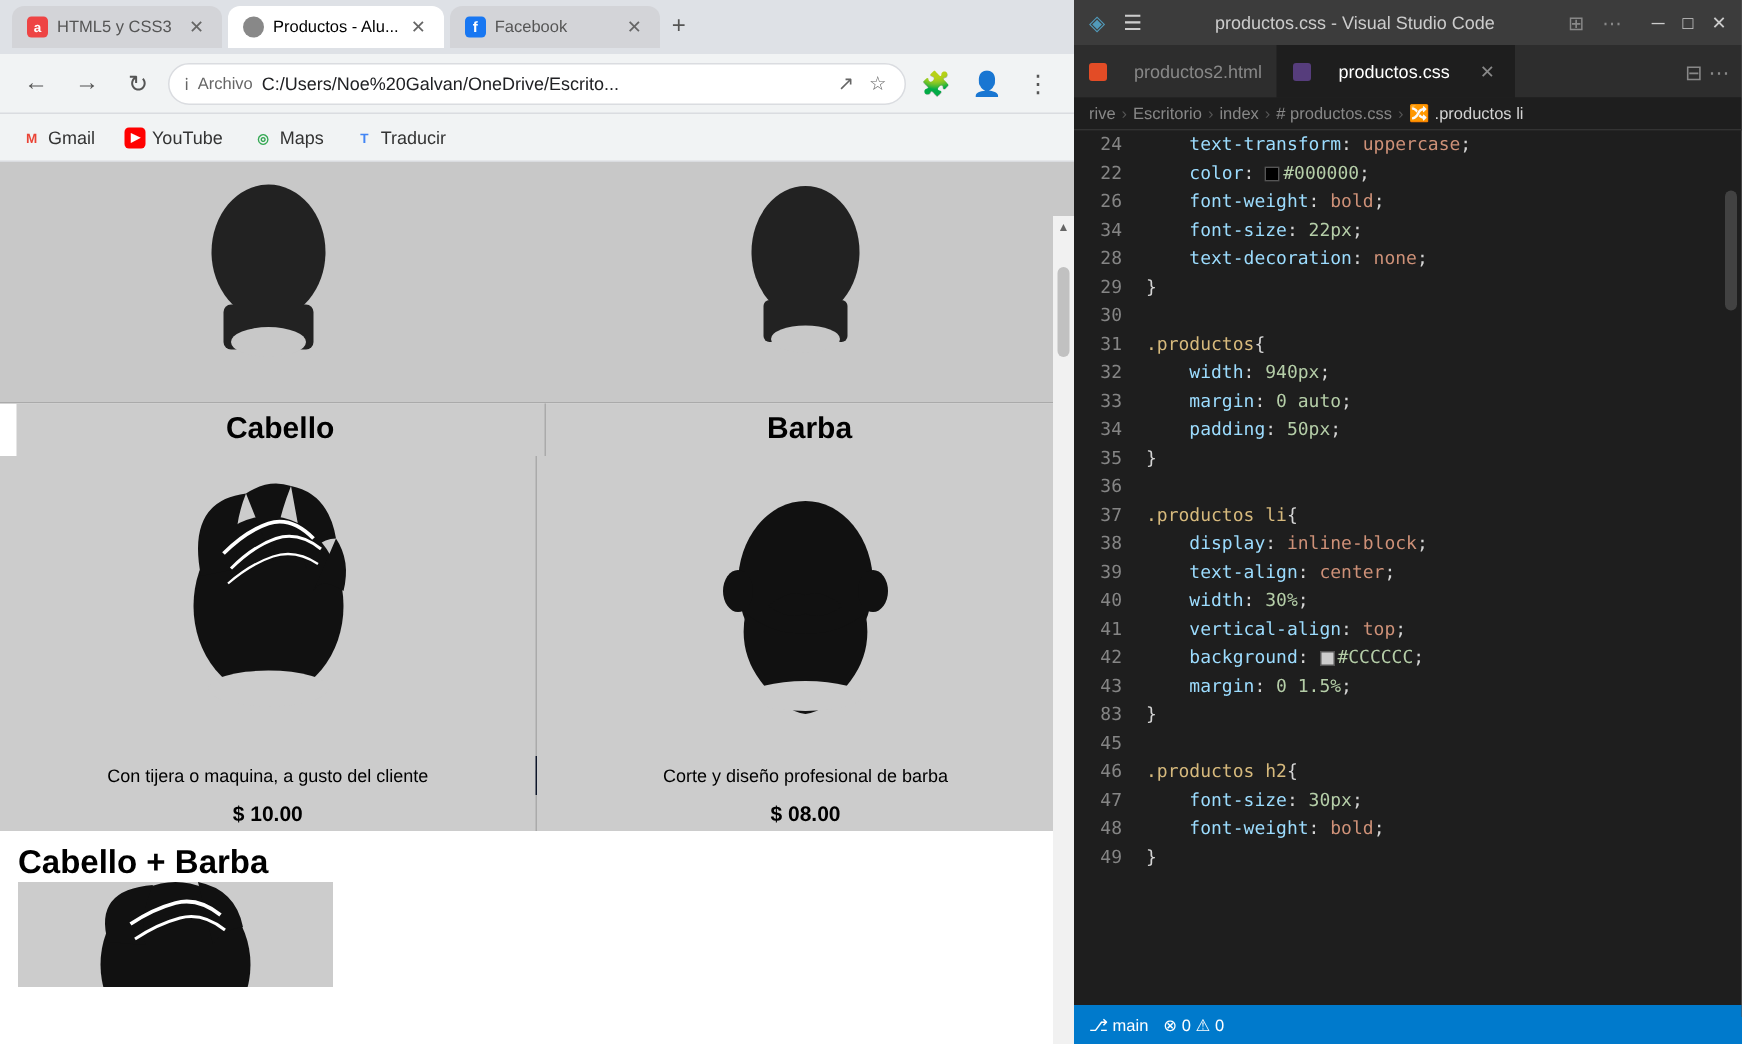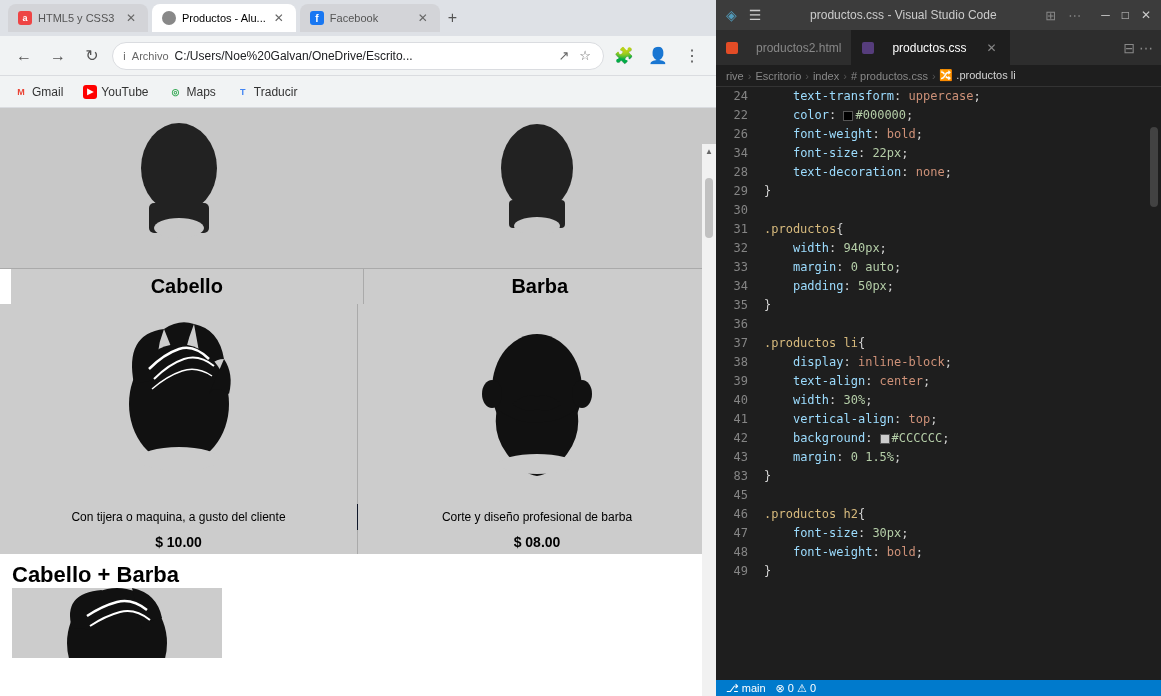--- a/index.html
+++ b/index.html
@@ -70,21 +70,21 @@
     .property { color: #9cdcfe; }
     .value { color: #ce9178; }
     .value-num { color: #b5cea8; }
     .punctuation { color: #d4d4d4; }
     .color-box { display: inline-block; width: 10px; height: 10px; border: 1px solid #555; vertical-align: middle; margin-right: 2px; }
 
     .vscode-scrollbar { width: 14px; background: #1e1e1e; }
     .vscode-scrollbar-thumb { width: 8px; background: #424242; border-radius: 4px; margin: 0 auto; margin-top: 40px; height: 80px; }
 
     
-    .vscode-statusbar { height: 16px; background: #007acc; display: flex; align-items: center; padding: 0 10px; font-size: 11px; color: #fff; }
+    .vscode-statusbar { height: 26px; background: #007acc; display: flex; align-items: center; padding: 0 10px; font-size: 11px; color: #fff; }
   </style>
 </head>
 <body>
 
 <div class="browser-window">
 
   <div class="browser-titlebar">
     <div class="tab inactive">
       <div class="tab-icon a-icon">a</div>
       <span class="tab-label">HTML5 y CSS3</span>

